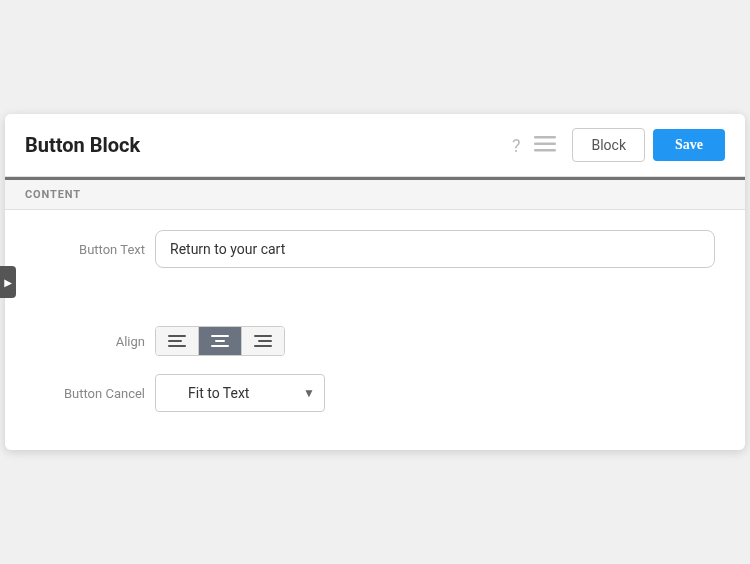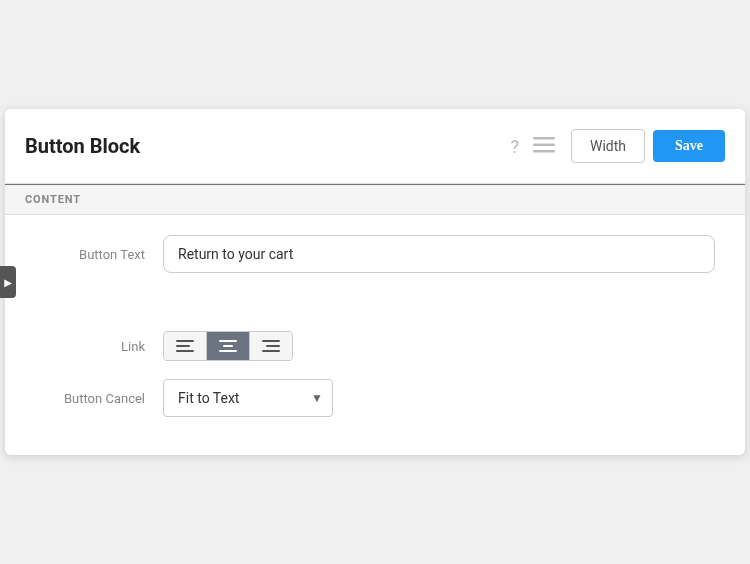--- a/index.html
+++ b/index.html
@@ -23,21 +23,21 @@
       background: #ffffff;
       border-radius: 6px;
       box-shadow: 0 2px 10px rgba(0,0,0,0.15);
       overflow: hidden;
     }
 
     
     .header {
       display: flex;
       align-items: center;
-      padding: 20px 20px;
+      padding: 14px 20px;
       background: #ffffff;
       border-bottom: 1px solid #e0e0e0;
     }
 
     .header-title {
       font-size: 20px;
       font-weight: 700;
       color: #222;
       flex: 1;
     }
@@ -84,39 +84,39 @@
     }
 
     
     .section-header {
       background: #f5f5f5;
       padding: 8px 20px;
       font-size: 11px;
       font-weight: 700;
       color: #888;
       letter-spacing: 0.08em;
-      border-top: 1px solid #737373;
+      border-top: 3px solid #737373;
       border-bottom: 1px solid #e0e0e0;
     }
 
     
     .form-section {
       padding: 20px 30px;
     }
 
     .form-row {
       display: flex;
       align-items: center;
       margin-bottom: 18px;
     }
 
     .form-label {
       width: 110px;
       text-align: right;
-      margin-right: 18px;
+      margin-right: 10px;
       font-size: 13px;
       color: #888;
     }
 
     .form-input {
       flex: 1;
       padding: 10px 14px;
       border: 1px solid #ccc;
       border-radius: 8px;
       font-size: 14px;
@@ -190,21 +190,21 @@
 
     
     .select-wrapper {
       position: relative;
       display: inline-block;
     }
 
     .form-select {
       appearance: none;
       -webkit-appearance: none;
-      padding: 10px 36px 10px 14px;
+      padding: 10px 36px 10px 32px;
       border: 1px solid #ccc;
       border-radius: 4px;
       font-size: 14px;
       color: #333;
       background: #fff;
       cursor: pointer;
       min-width: 170px;
       outline: none;
     }
 
@@ -252,37 +252,37 @@
       <button class="icon-btn">
         <span>
           <svg width="22" height="16" viewBox="0 0 22 16">
             <rect x="0" y="0" width="22" height="2.5" rx="1.25" fill="#bbb"></rect>
             <rect x="0" y="6.5" width="22" height="2.5" rx="1.25" fill="#bbb"></rect>
             <rect x="0" y="13" width="22" height="2.5" rx="1.25" fill="#bbb"></rect>
           </svg>
         </span>
       </button>
     </div>
-    <button class="btn-cancel">Width</button>
+    <button class="btn-cancel">Block</button>
     <button class="btn-save">Save</button>
   </div>
 
   <div class="section-header">CONTENT</div>
 
   <div class="form-section">
     <div class="form-row">
       <label class="form-label">Button Text</label>
       <input type="text" class="form-input" value="Return to your cart" style="">
     </div>
   </div>
 
 
   <div class="form-section">
     <div class="form-row">
-      <label class="form-label">Link</label>
+      <label class="form-label">Align</label>
       <div class="align-group">
         <button class="align-btn">
           <div class="lines left">
             <span></span>
               <span></span>
               <span></span>
           </div>
         </button>
         <button class="align-btn active">
           <div class="lines center">

